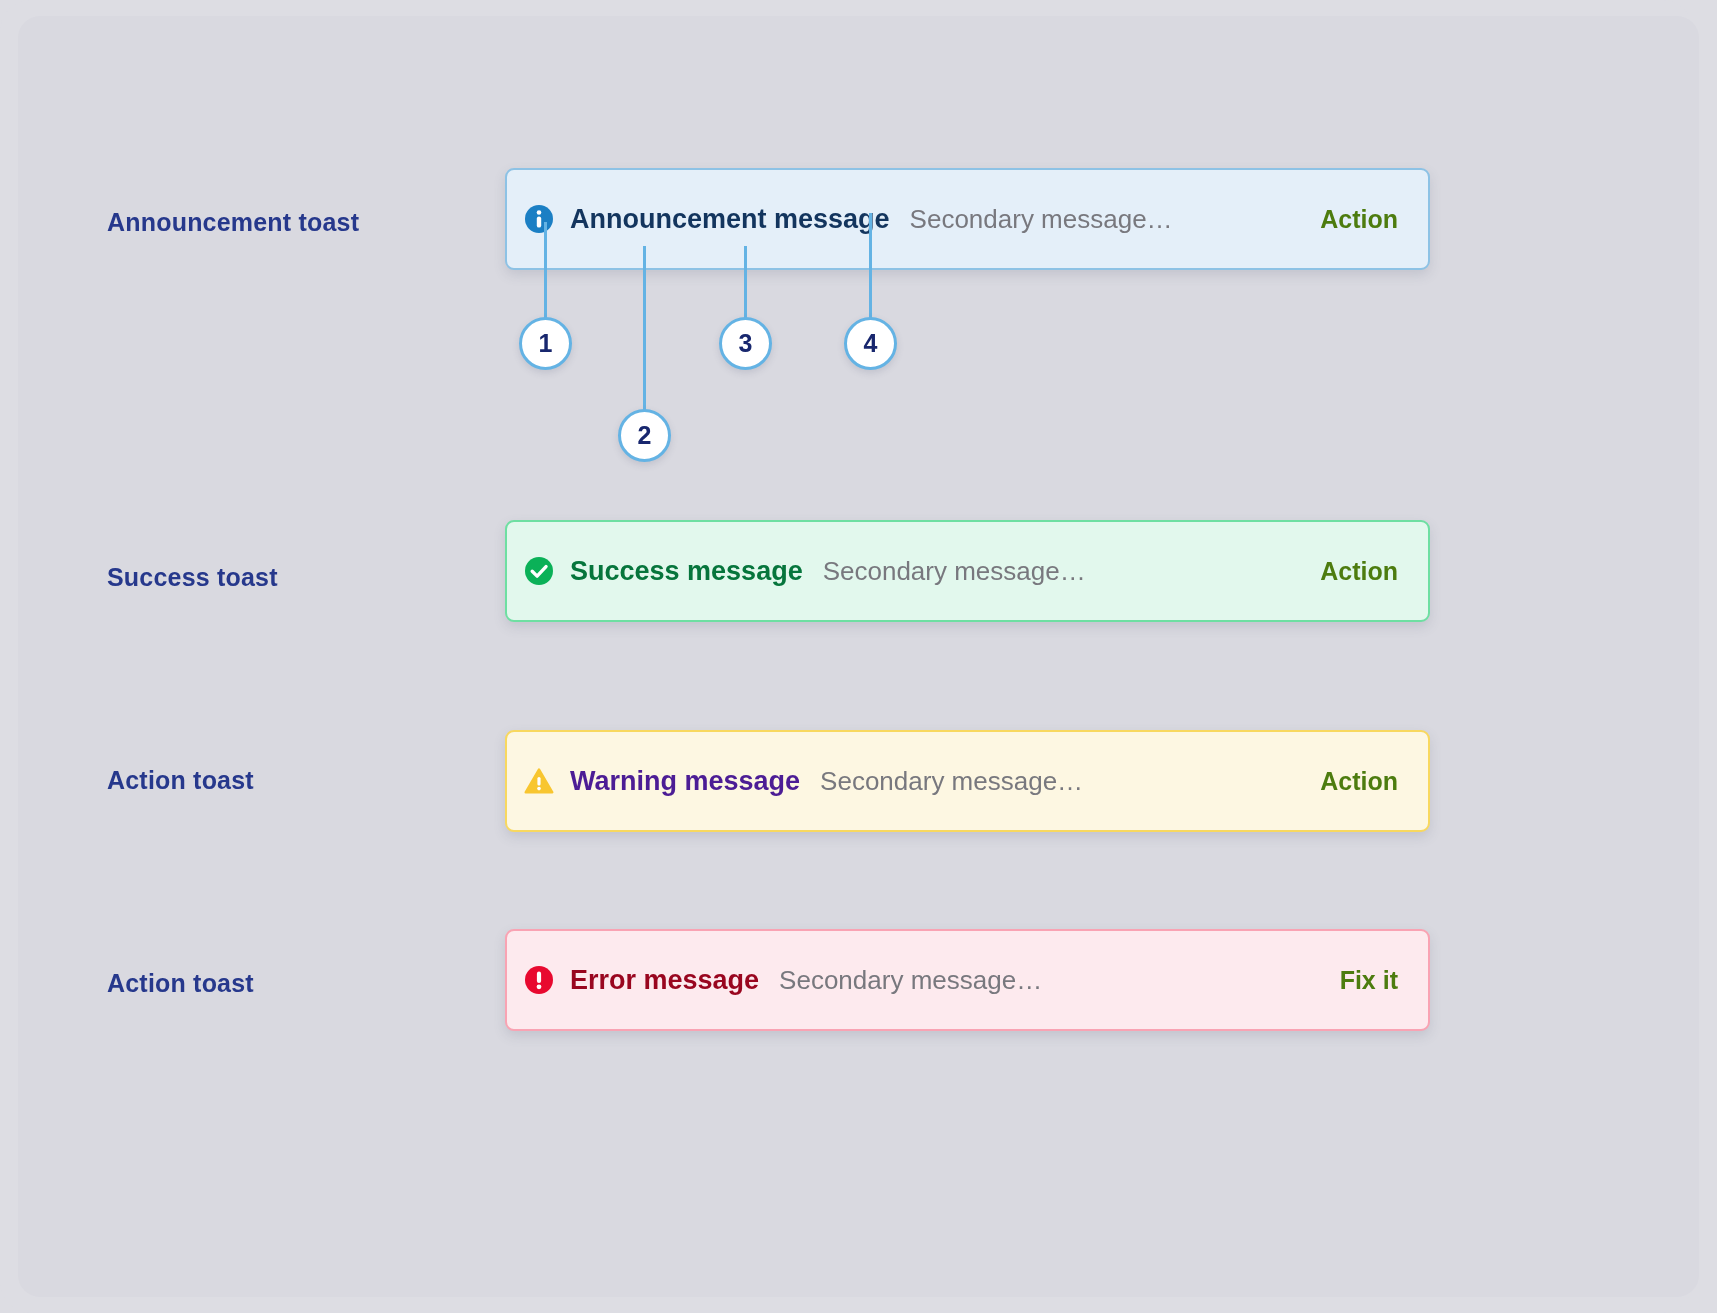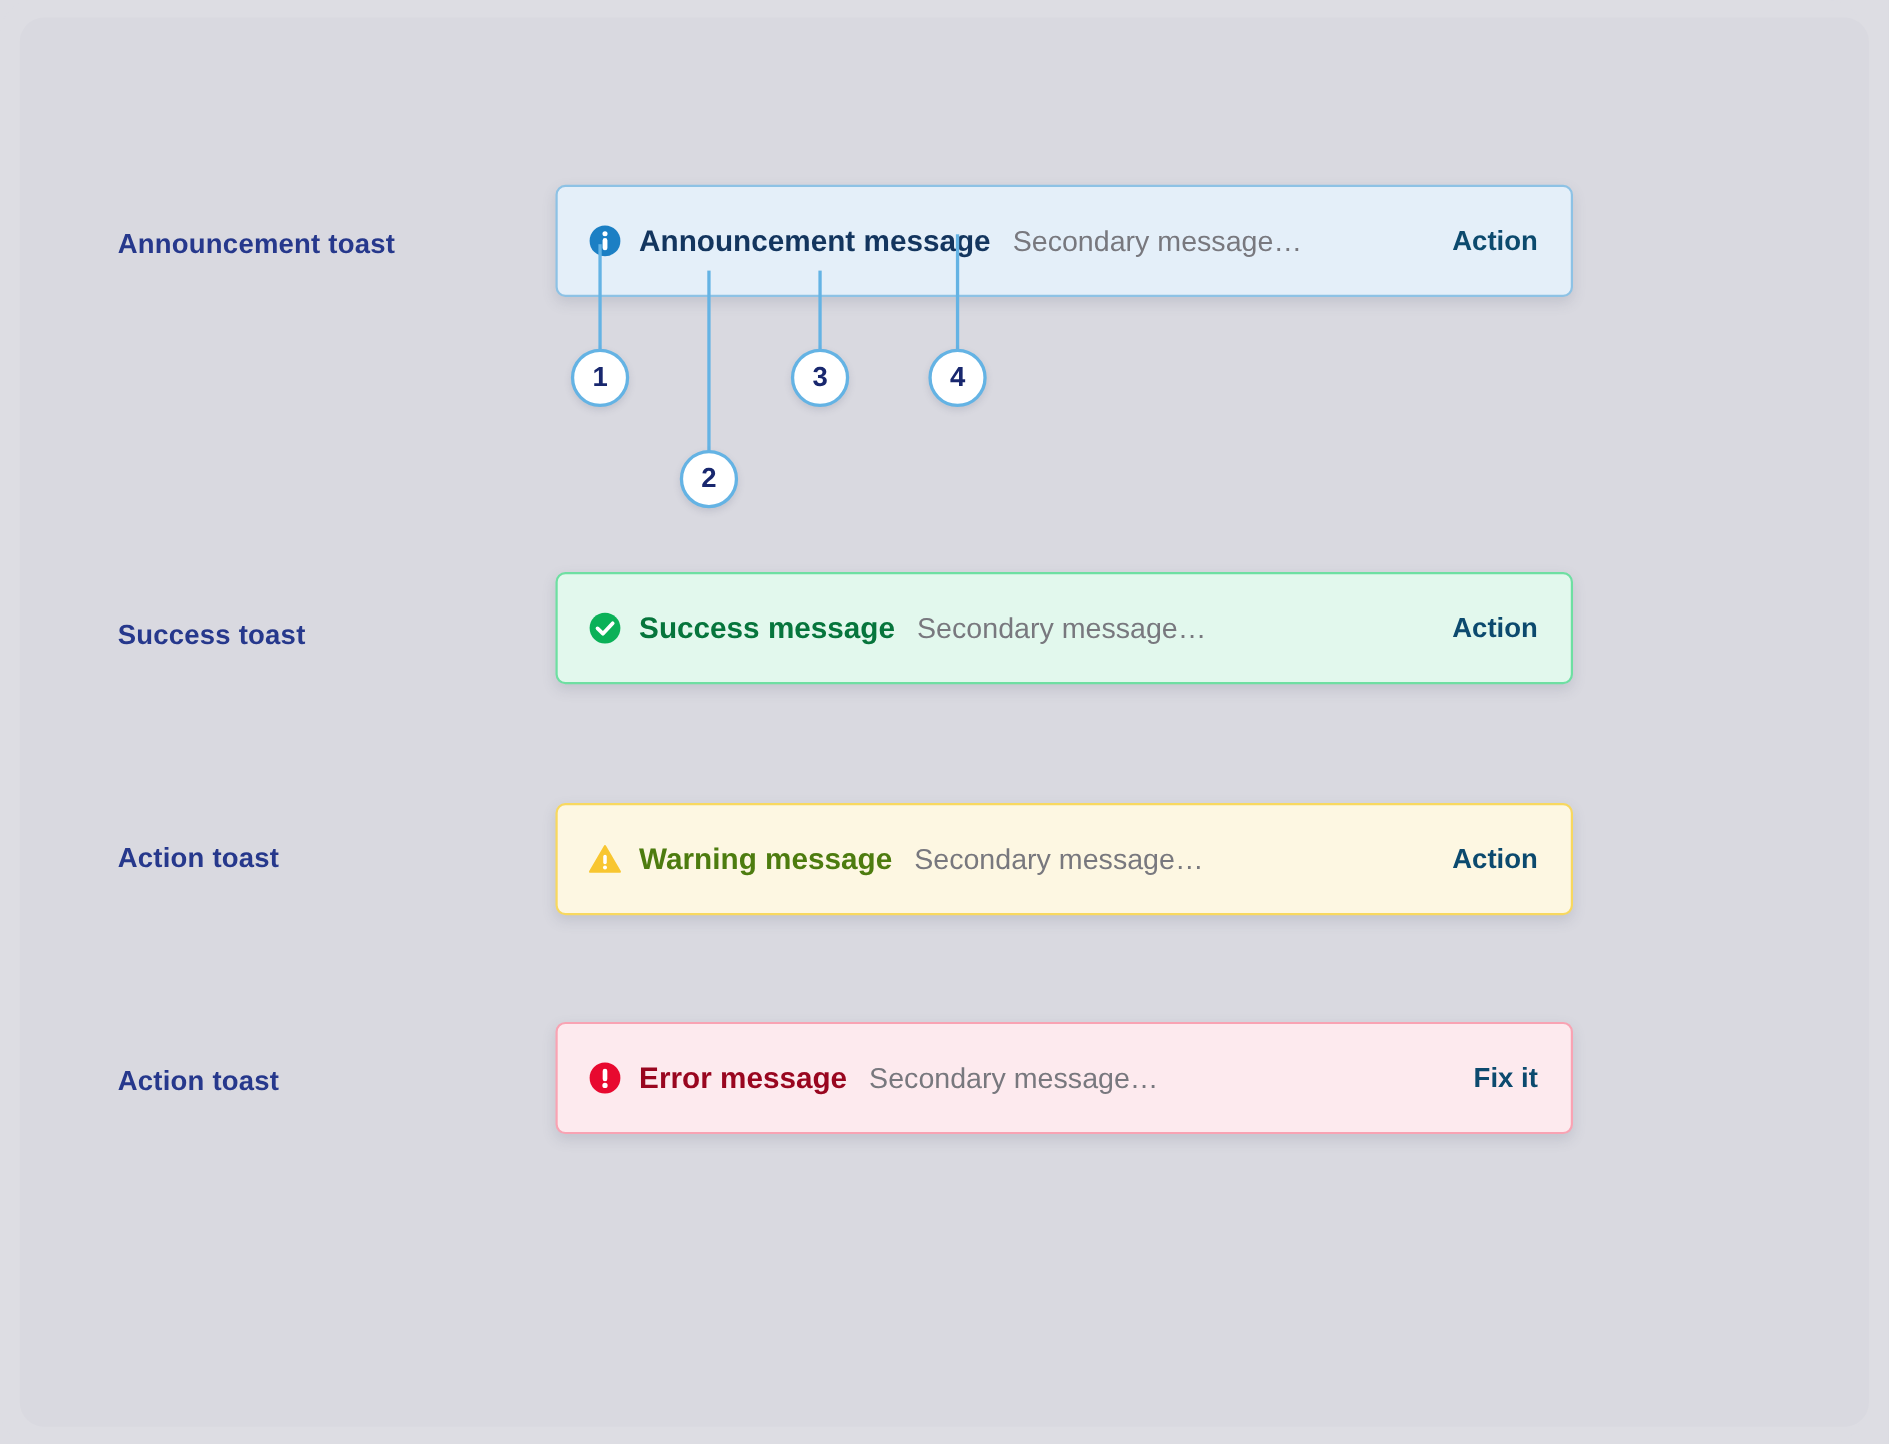--- a/index.html
+++ b/index.html
@@ -53,21 +53,21 @@
   .toast {
     position: absolute;
     left: 505px;
     width: 925px;
     height: 102px;
     border-radius: 9px;
     border-width: 2px;
     border-style: solid;
     display: flex;
     align-items: center;
-    padding: 0 30px 0 28px;
+    padding: 0 30px 0 17px;
     box-shadow: 0 5px 12px rgba(90,95,120,0.17);
   }
 
   .toast .icon-wrap {
     flex: 0 0 auto;
     width: 30px;
     height: 30px;
     display: flex;
     align-items: center;
     justify-content: center;
@@ -85,21 +85,21 @@
     color: #78787e;
     margin-left: 20px;
     white-space: nowrap;
   }
 
   .toast .spacer { flex: 1 1 auto; }
 
   .toast .action {
     font-size: 25px;
     font-weight: bold;
-    color: #0c4a6e;
+    color: #4d7c0f;
     white-space: nowrap;
     cursor: pointer;
   }
 
   
   .toast.announcement {
     top: 168px;
     background: #e4eff9;
     border-color: #8dc2e5;
   }
@@ -110,21 +110,21 @@
     background: #e2f8ed;
     border-color: #6edfa2;
   }
   .toast.success .primary { color: #06753c; }
 
   .toast.warning {
     top: 730px;
     background: #fdf7e2;
     border-color: #f8d85f;
   }
-  .toast.warning .primary { color: #4d7c0f; }
+  .toast.warning .primary { color: #4c1d95; }
 
   .toast.error {
     top: 929px;
     background: #fdeaee;
     border-color: #f9a3b3;
   }
   .toast.error .primary { color: #99061f; }
 
   
   .ico-svg { display: block; }

